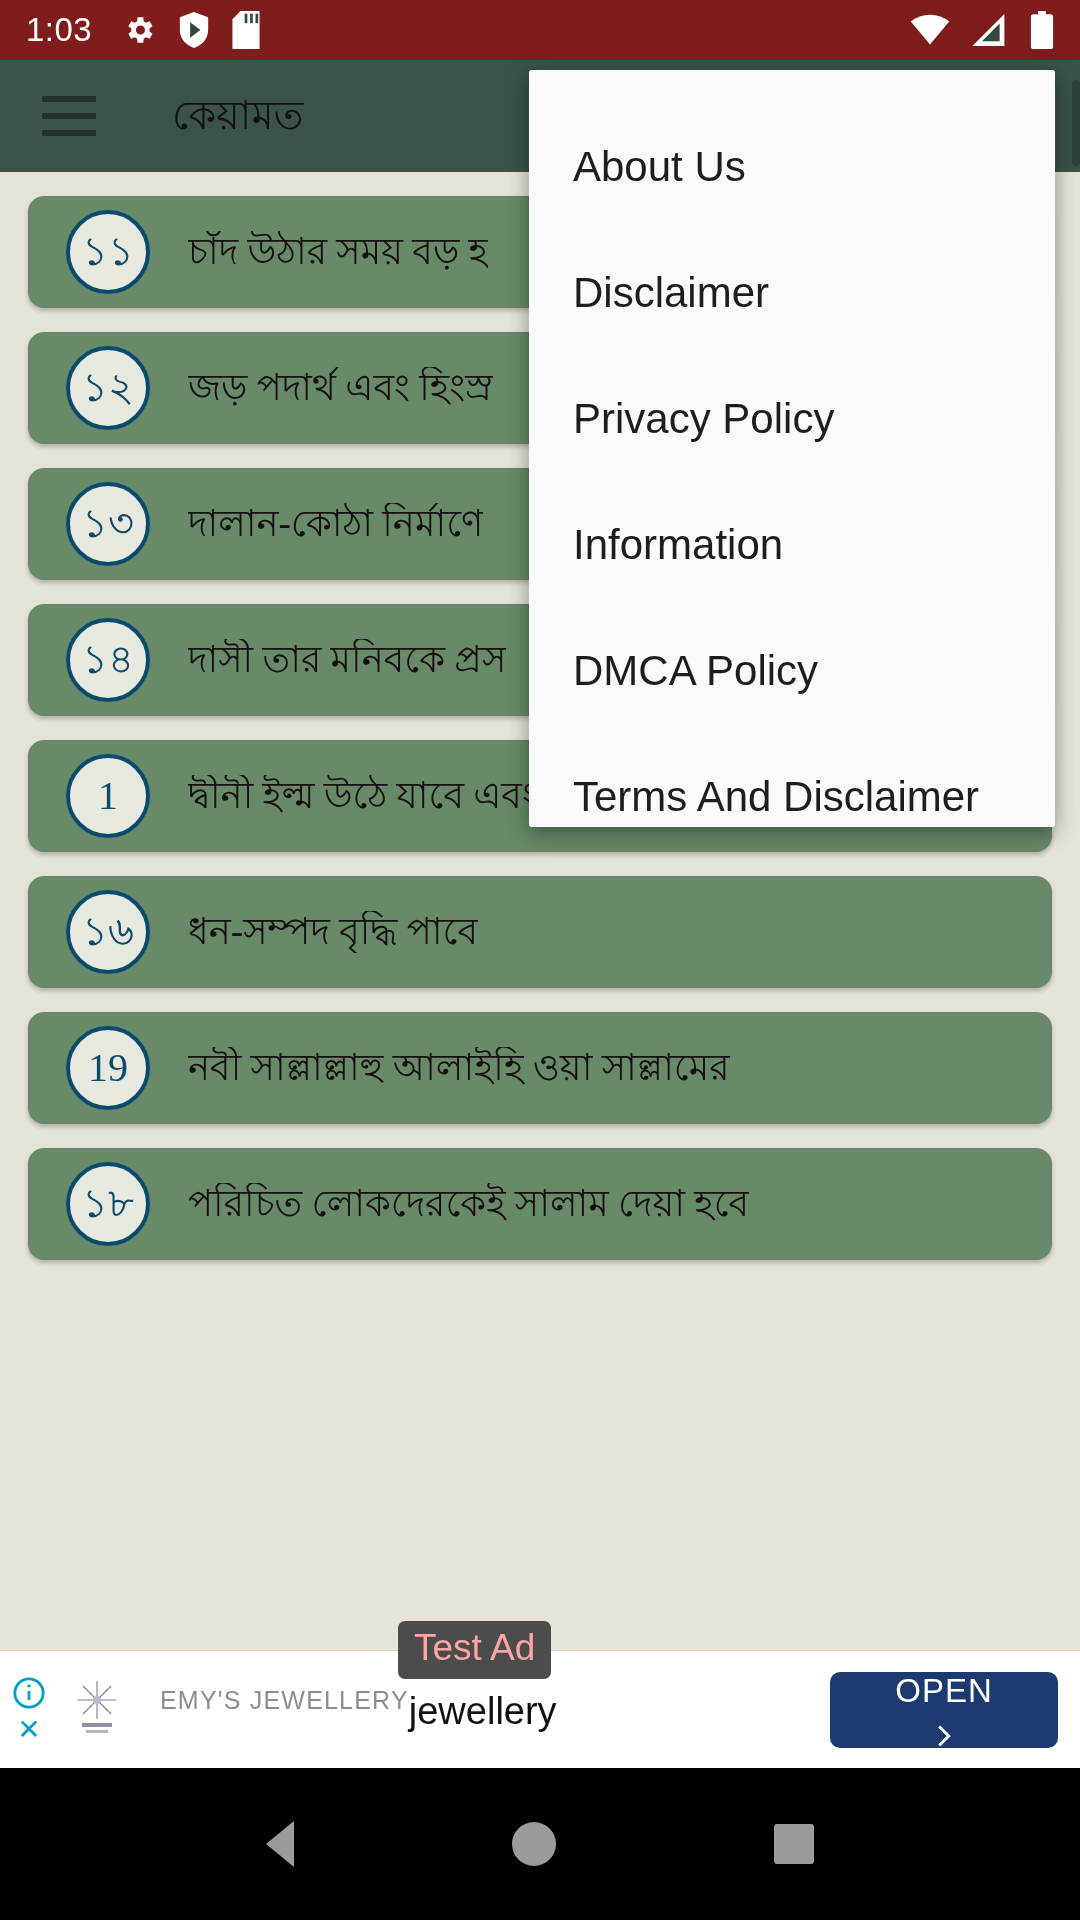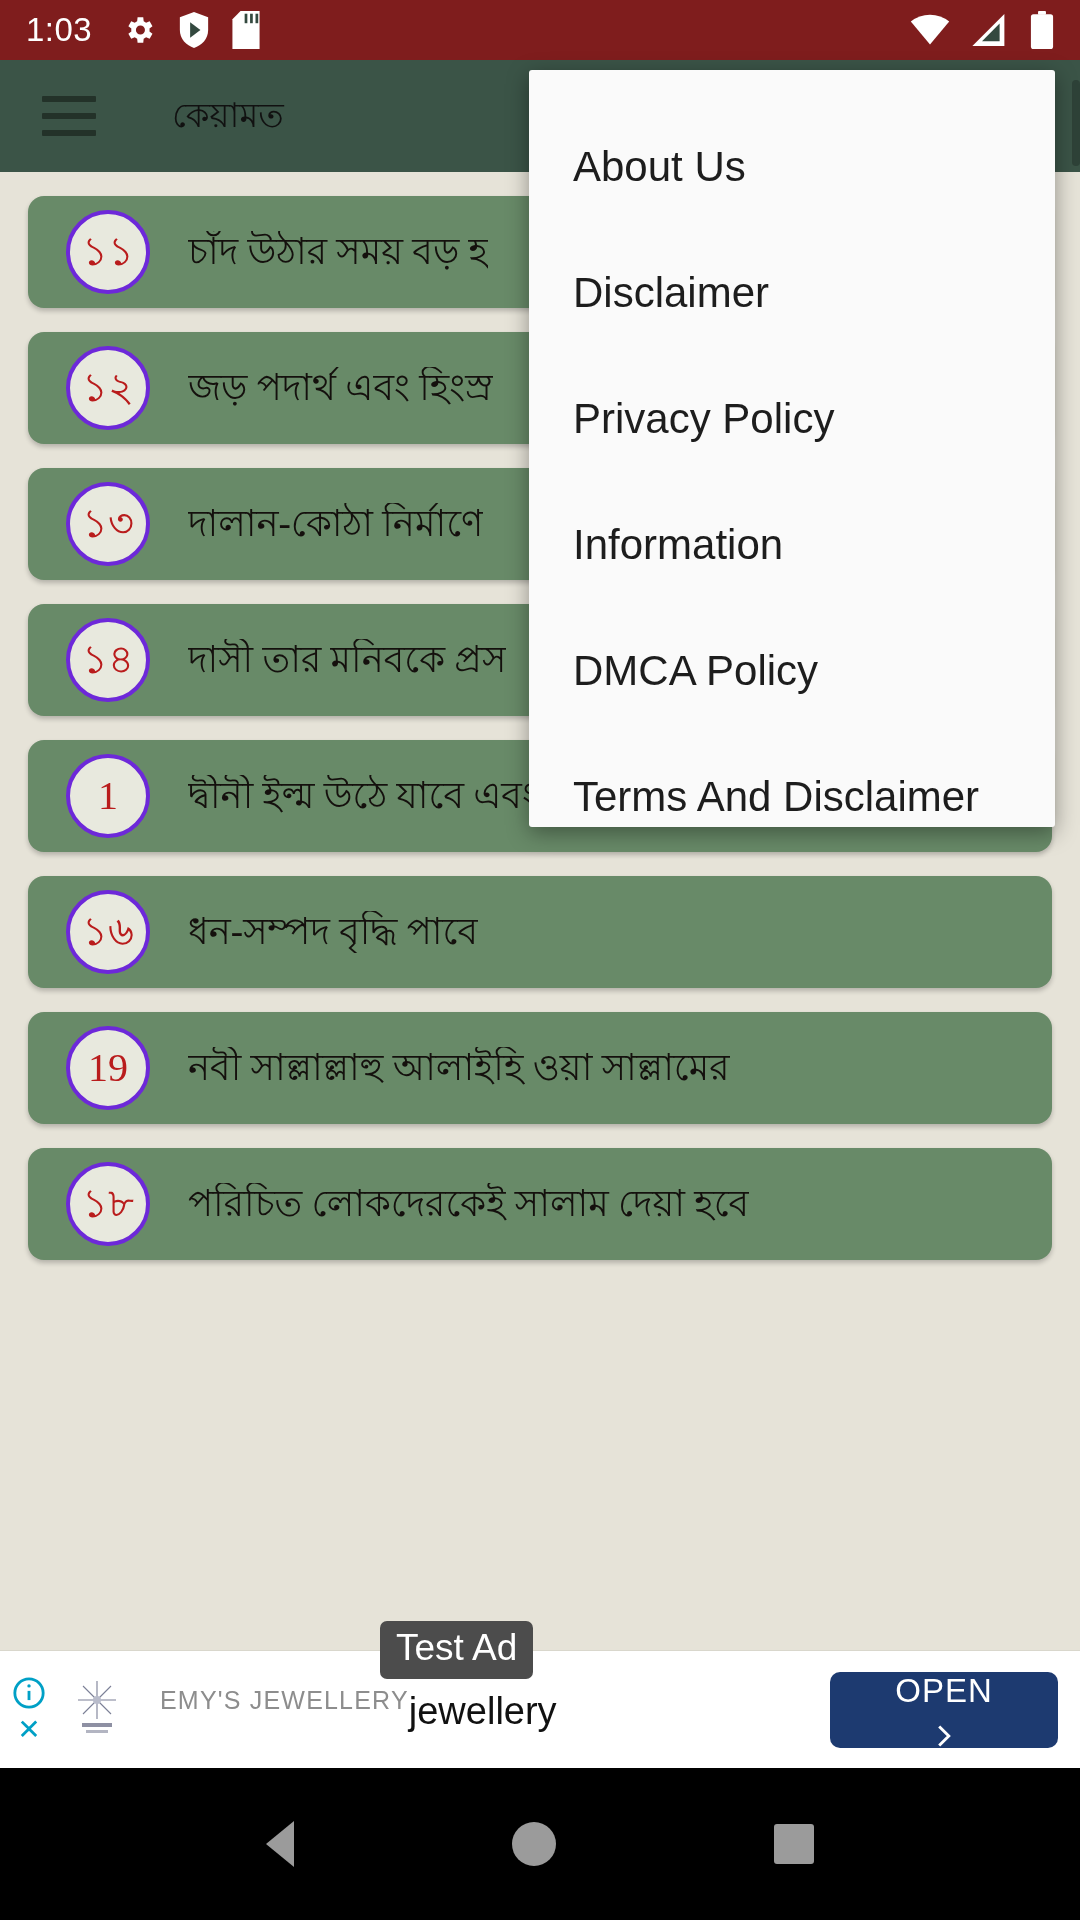--- a/index.html
+++ b/index.html
@@ -23,41 +23,41 @@
   .sbico { display:block; }
 
   
   #appbar {
     position:absolute; top:60px; left:0; width:1080px; height:112px;
     background:#3b5447; display:flex; align-items:center; z-index:3;
   }
   #hamburger { width:54px; height:40px; margin-left:42px; display:flex; flex-direction:column; justify-content:space-between; cursor:pointer; }
   #hamburger span { display:block; height:6px; background:#233229; border-radius:1px; }
   #apptitle {
-    margin-left:76px; color:#111; font-size:34px; line-height:1;
+    margin-left:76px; color:#111; font-size:40px; line-height:1;
     font-family:"Liberation Serif","DejaVu Serif",serif;
   }
 
   
   #content {
     position:absolute; top:172px; left:0; width:1080px; height:1470px;
     background:#e6e3d8; padding:24px 28px 0 28px; overflow:hidden; z-index:1;
   }
   .card {
     position:relative; width:1024px; height:112px; margin-bottom:24px;
     background:#688a68; border-radius:16px;
     box-shadow:0 3px 5px rgba(0,0,0,0.22);
     display:flex; align-items:center;
   }
   .num-circle {
     width:84px; height:84px; margin-left:38px; flex:none;
-    background:#e8e9de; border:4px solid #6d28d9; border-radius:50%;
+    background:#e8e9de; border:4px solid #0c4a6e; border-radius:50%;
     display:flex; align-items:center; justify-content:center;
     font-family:"Liberation Serif","DejaVu Serif",serif;
-    font-size:40px; color:#b91c1c; line-height:1;
+    font-size:40px; color:#0c4a6e; line-height:1;
   }
   .card-text {
     margin-left:38px; color:#14100d; font-size:37px; line-height:1.15;
     font-family:"Liberation Serif","DejaVu Serif",serif;
     white-space:nowrap; overflow:hidden;
   }
 
   
   #popup {
     position:absolute; top:70px; left:529px; width:526px; height:757px;
@@ -76,22 +76,22 @@
     background:#fff; display:flex; align-items:center; z-index:4;
     border-top:1px solid #d9d7cc;
   }
   #ad-info { width:46px; margin-left:6px; display:flex; flex-direction:column; align-items:center; gap:6px; }
   #ad-close { color:#00a0c6; font-size:28px; line-height:1; font-weight:bold; }
   #ad-logo { width:74px; height:74px; margin-left:8px; display:flex; align-items:center; justify-content:center; }
   #ad-copy { margin-left:26px; display:flex; flex-direction:row; justify-content:center; }
   #ad-brand { font-size:25px; color:#8d8d8d; letter-spacing:1.2px; }
   #ad-headline { font-size:38px; color:#111; margin-top:4px; }
   #ad-testbadge {
-    position:absolute; left:380px; top:-30px;
-    background:#4c4c4c; color:#ffffff; font-size:37px;
+    position:absolute; left:398px; top:-30px;
+    background:#4c4c4c; color:#fca5a5; font-size:37px;
     padding:6px 16px 10px 16px; border-radius:7px;
   }
   #ad-open {
     margin-left:auto; margin-right:22px;
     background:#1d3a70; color:#fff; border-radius:10px;
     width:228px; height:76px; display:flex; align-items:center; justify-content:center;
     gap:14px; font-size:33px; letter-spacing:1px; cursor:pointer;flex-direction:column;
   }
 
   

